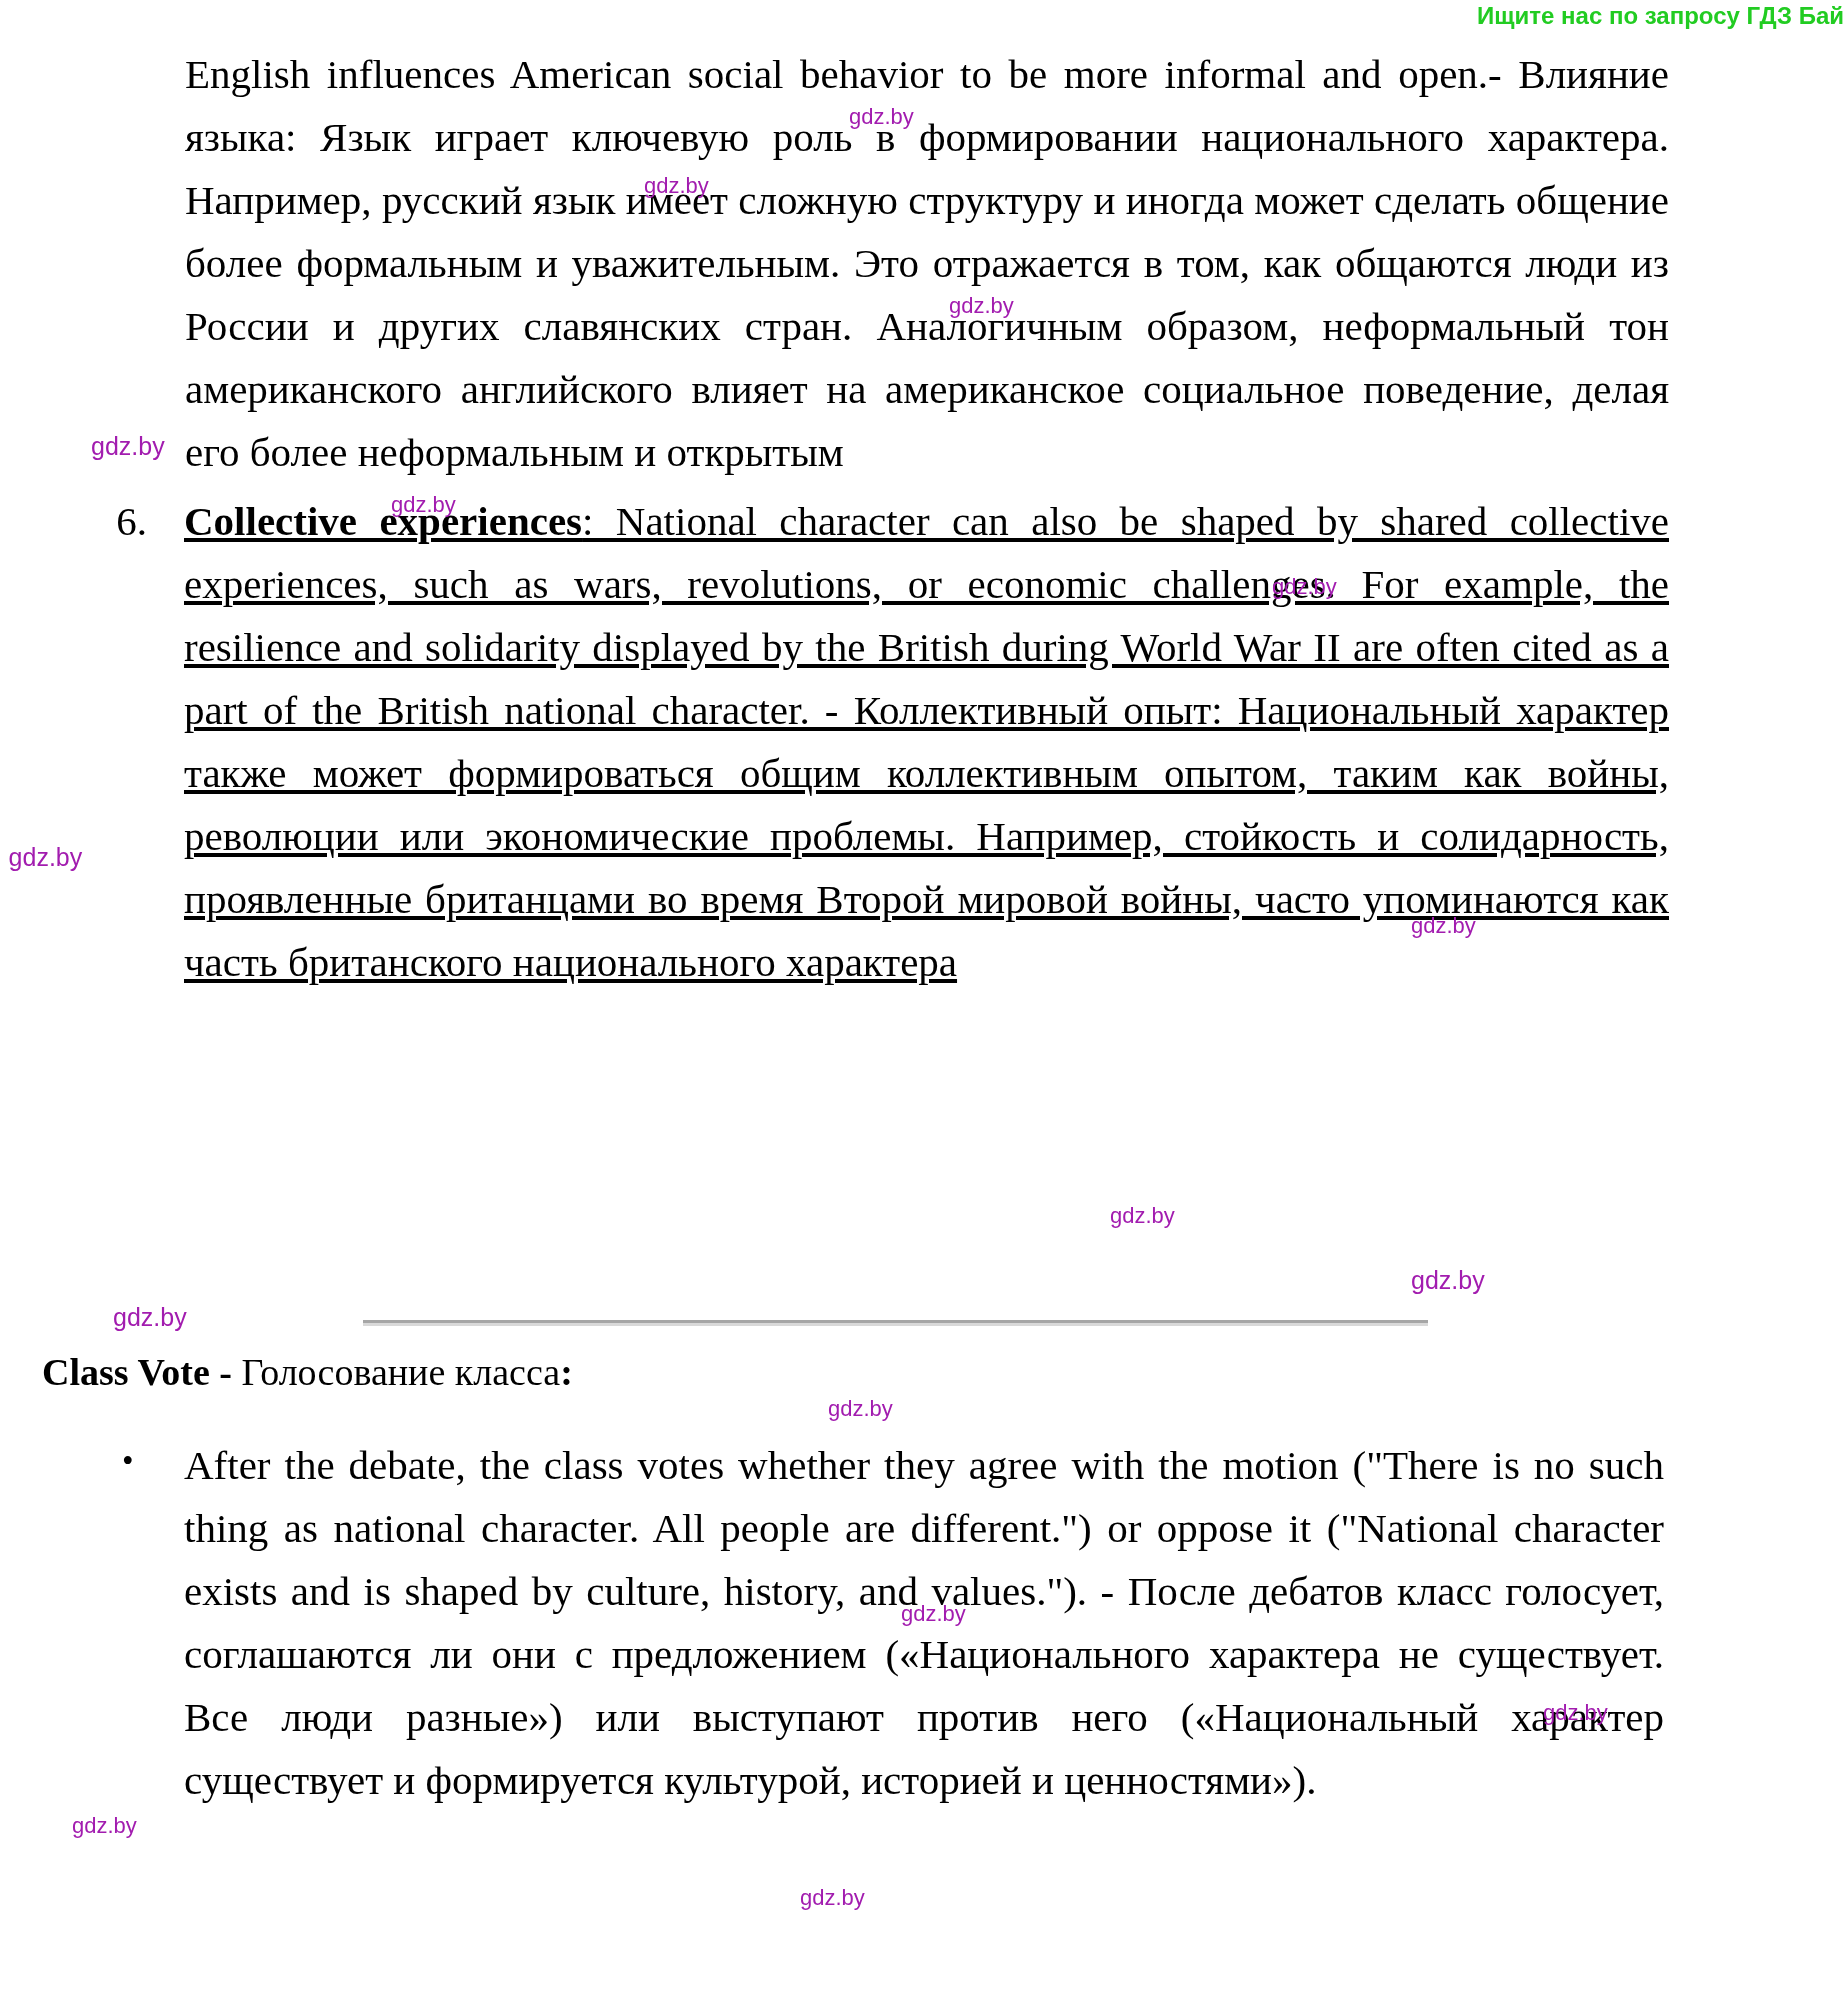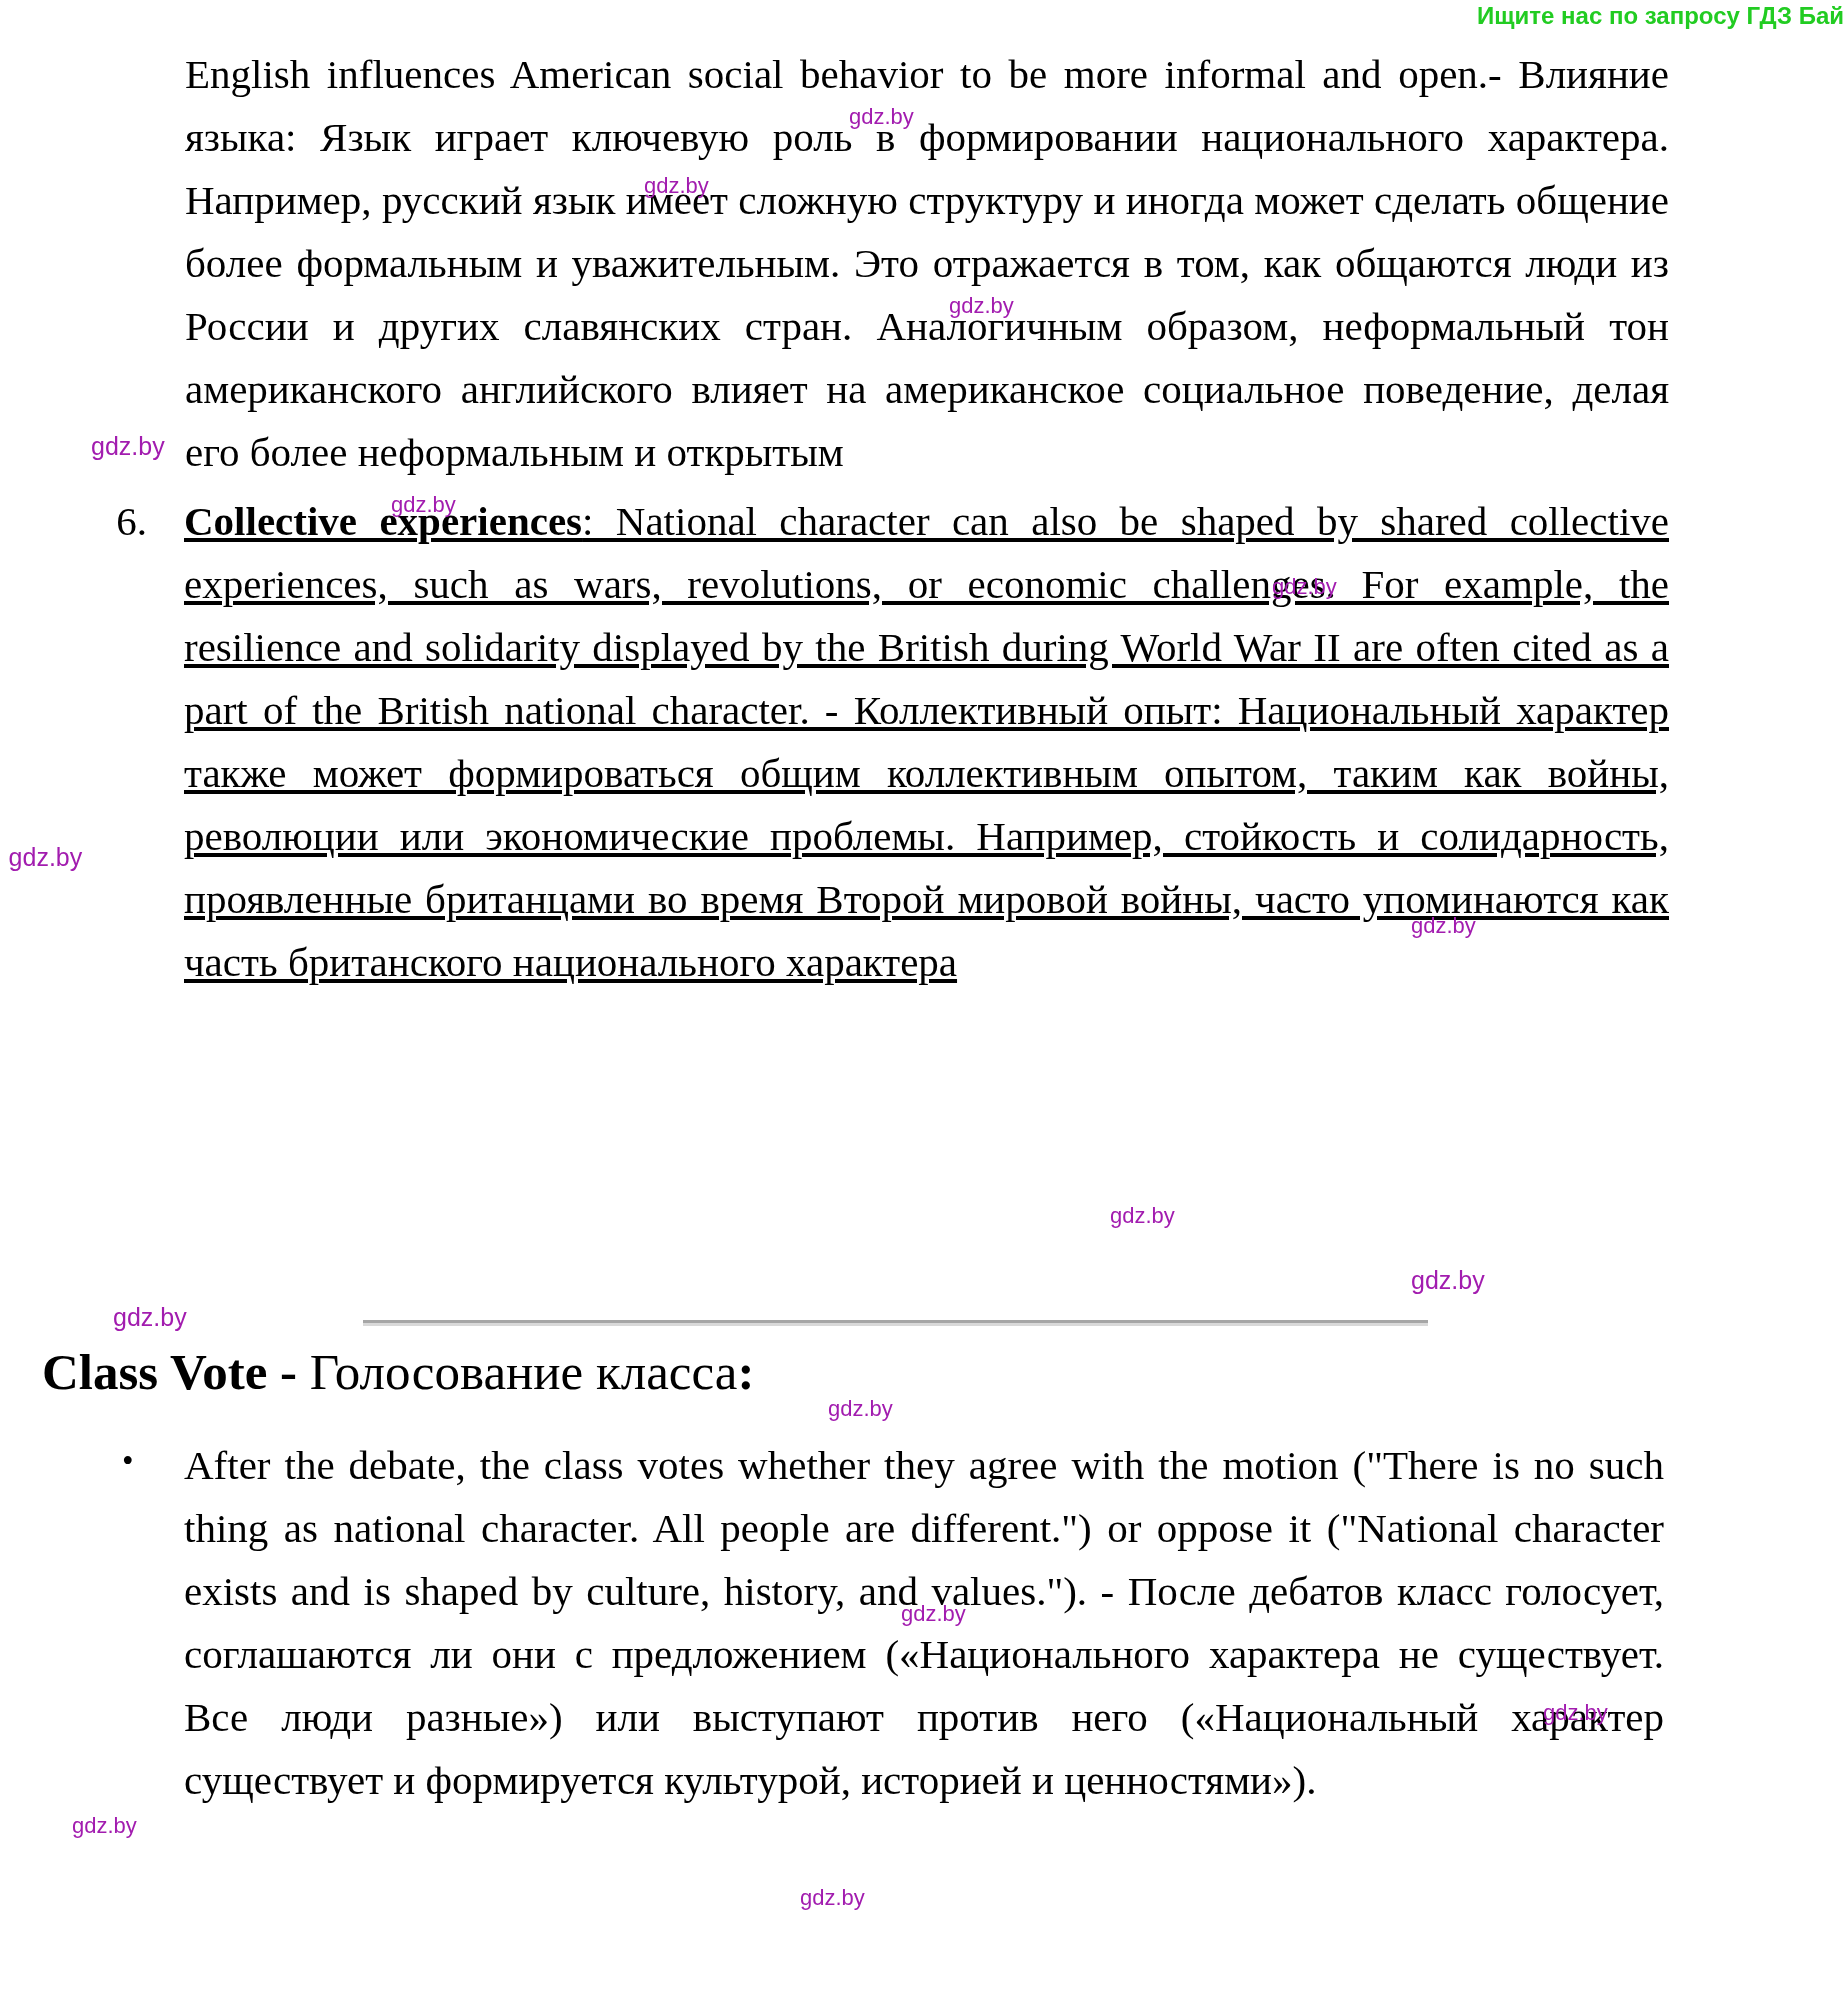--- a/index.html
+++ b/index.html
@@ -129,21 +129,21 @@
   .divider-wrap .d2 {
     position: absolute; left: 0; top: 2.9px;
     width: 100%; height: 2.9px; background: #d9d9d9;
   }
 
   
   .section-heading {
     position: absolute;
     left: 42px;
     top: 1343px;
-    font-size: 51px;
+    font-size: 38px;
     line-height: 58px;
     white-space: nowrap;
   }
   .section-heading .en { font-weight: bold; }
   .section-heading .ru { font-weight: normal; }
   .section-heading .colon { font-weight: bold; }
 
   
   .wm {
     position: absolute;

